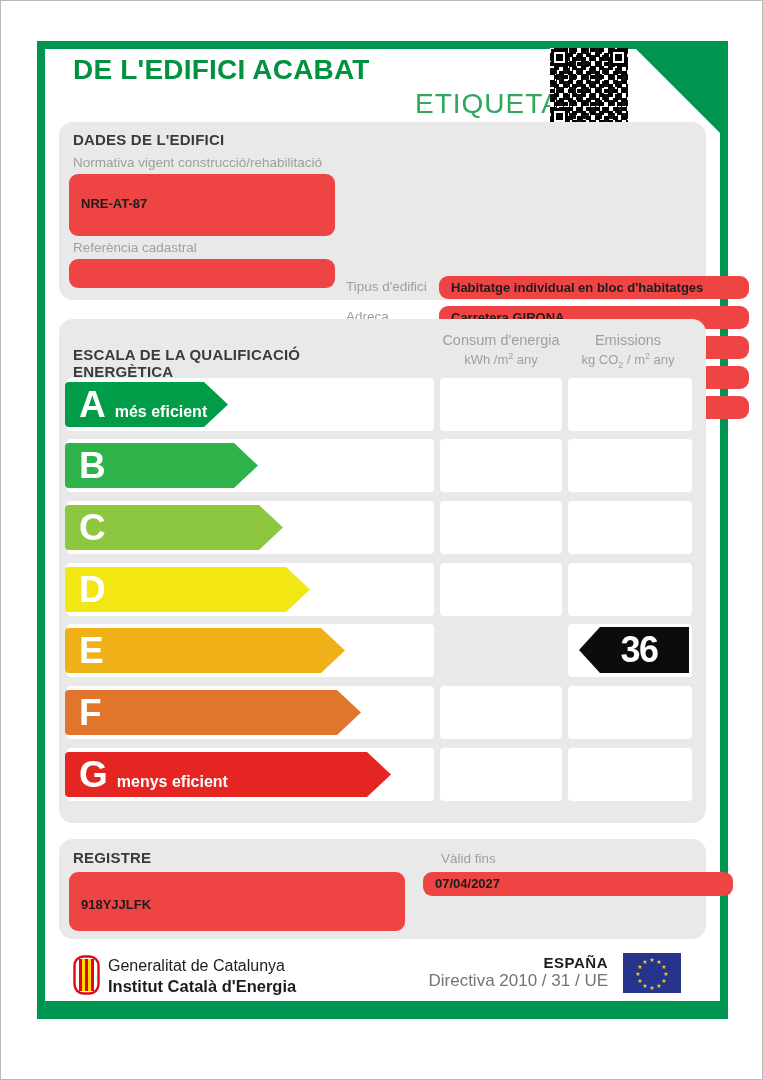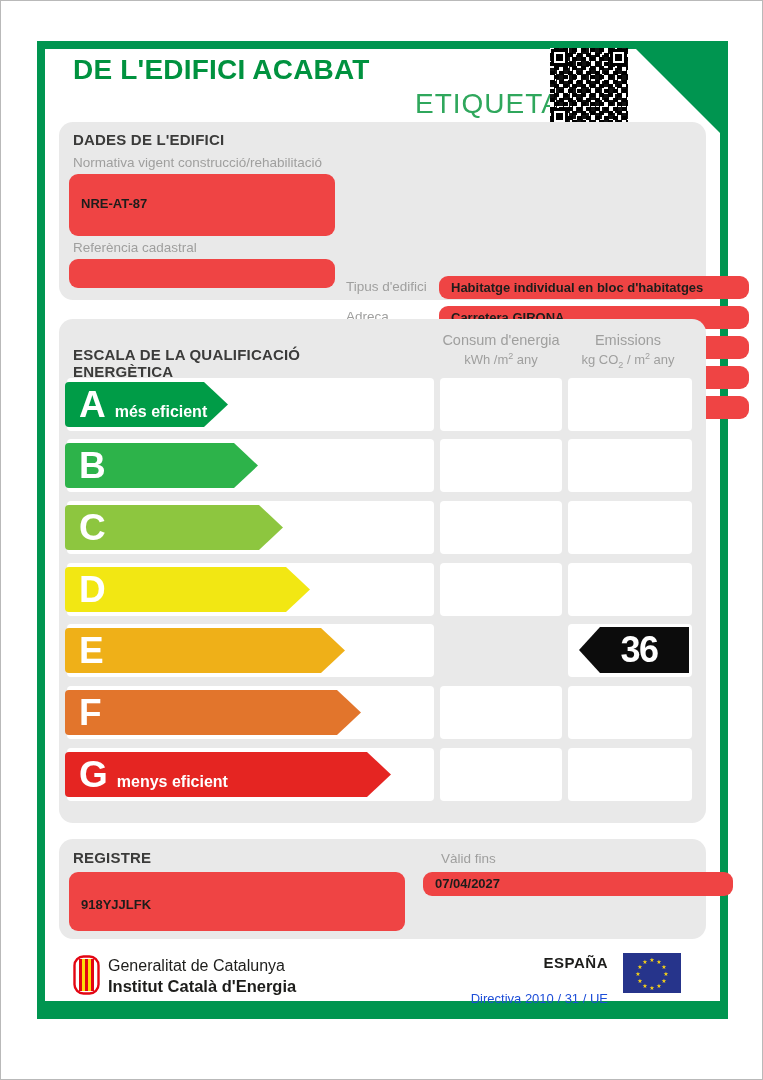--- a/index.html
+++ b/index.html
@@ -79,21 +79,21 @@
   .valid-lbl{left:382px;top:12px;}
   .valid-box{left:364px;top:33px;width:310px;height:24px;}
   .valid-val{padding-left:12px;line-height:24px;position:static;display:block;}
   
   .shield{position:absolute;left:72px;top:954px;}
   .org{position:absolute;left:107px;top:956px;color:#1d1d1b;}
   .org .o1{font-size:16px;}
   .org .o2{font-size:16.5px;font-weight:700;margin-top:2px;}
   .spain{position:absolute;left:420px;top:953px;width:187px;text-align:right;}
   .spain .country{font-size:15px;font-weight:700;color:#1d1d1b;letter-spacing:.5px;}
-  .spain .directive{font-size:13px;color:#1d4ed8;margin-top:20px;}
+  .spain .directive{font-size:17px;color:#737373;margin-top:0;}
   .eu-flag{position:absolute;left:622px;top:952px;}
 </style>
 </head>
 <body>
 
 <div class="page">
 
   <div class="frame"></div>
   <div class="corner-triangle"></div>
 

